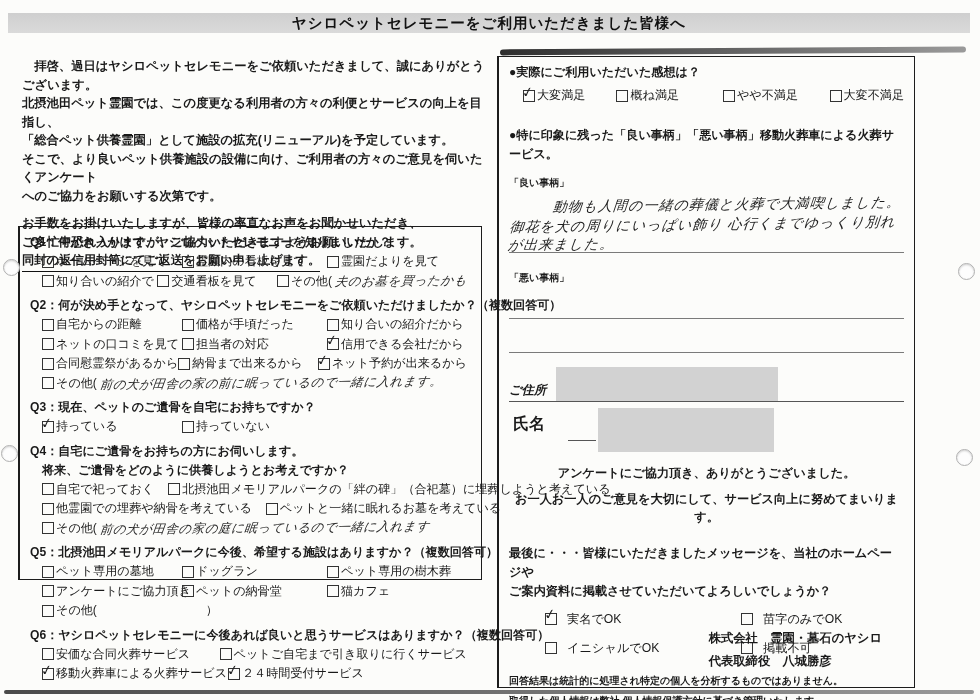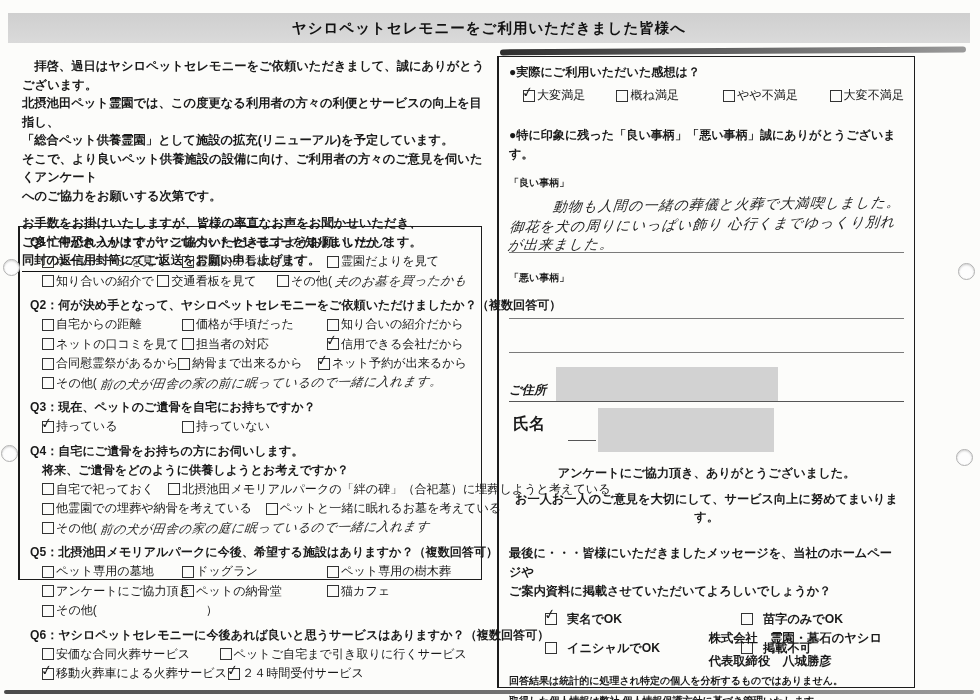--- a/index.html
+++ b/index.html
@@ -1,19 +1,19 @@
 <!DOCTYPE html>
 <html><head>
 <meta charset="utf-8">
 <style>
   html,body{margin:0;padding:0;}
   .page{position:relative;width:980px;height:700px;background:#fcfcfa;overflow:hidden;
         font-family:"Liberation Sans","DejaVu Sans",sans-serif;color:#1a1a1a;}
   
-  .header-bar{position:absolute;left:8px;top:13px;width:962px;height:30px;
+  .header-bar{position:absolute;left:8px;top:13px;width:962px;height:20px;
         background:linear-gradient(#cfcfcf,#dadada);display:flex;align-items:center;justify-content:center;}
   .header-bar span{font-weight:bold;font-size:14.5px;letter-spacing:1px;color:#111;}
   
   .shadow-top{position:absolute;left:500px;top:48px;width:466px;height:6px;border-radius:3px;
         background:linear-gradient(to right,#2e2e2e,#9a9a9a);transform:rotate(-0.35deg);}
   .shadow-bottom{position:absolute;left:4px;top:690px;width:970px;height:4px;border-radius:2px;
         background:linear-gradient(to right,#4a4a4a,#777 60%,#999);}
   .hole{position:absolute;width:15px;height:15px;border-radius:50%;background:#fdfdfd;
         border:1px solid #b0b0b0;box-shadow:inset 0 1px 2px rgba(0,0,0,.18);}
   
@@ -56,21 +56,21 @@
   .addr-row{display:flex;align-items:flex-end;border-bottom:1.2px solid #555;margin-top:14px;font-style:italic;}
   .addr-label{font-weight:bold;font-size:12.3px;margin-right:10px;padding-bottom:2px;}
   .redact-addr{width:222px;height:34px;}
   .name-row{display:flex;align-items:flex-start;margin-top:6px;}
   .name-label{font-weight:bold;font-size:16px;margin:6px 23px 0 4px;}
   .mini-line{width:28px;border-bottom:1.2px solid #555;height:32px;margin-right:2px;}
   .redact-name{width:176px;height:44px;}
   .center-line{text-align:center;font-weight:bold;font-size:12.2px;line-height:18px;}
   .pub-intro{font-weight:bold;font-size:12.2px;line-height:19px;}
   .pub-grid{display:grid;grid-template-columns:196px 1fr;row-gap:12px;margin:10px 0 2px 36px;
-        font-weight:bold;font-size:12.2px;}
+        font-weight:normal;font-size:12.2px;}
   .pub-grid .cb{margin-right:10px;}
   .privacy-line{font-weight:bold;font-size:10px;line-height:20px;}
   .sign{position:absolute;right:32px;bottom:14px;font-weight:bold;font-size:12.3px;line-height:23px;}
 </style>
 </head>
 <body>
 
 <div class="page">
 
   <div class="header-bar">
@@ -306,21 +306,21 @@
           <span class="cb" data-checked="false"></span>
           <span>やや不満足</span>
         </span>
         <span class="opt">
           <span class="cb" data-checked="false"></span>
           <span>大変不満足</span>
         </span>
       </div>
 
     <div class="sp18"></div>
-    <div class="sec-title">●特に印象に残った「良い事柄」「悪い事柄」誠にありがとうございます。</div>
+    <div class="sec-title">●特に印象に残った「良い事柄」「悪い事柄」移動火葬車による火葬サービス。</div>
 
     <div style="margin-top:8px;">
       <span class="quote-label">「良い事柄」</span>
     </div>
     <div class="hand-line1">
       <span class="hand-big">動物も人間の一緒の葬儀と火葬で大満喫しました。</span>
     </div>
     <div class="ruled">
       <span class="hand-big">御花を犬の周りにいっぱい飾り 心行くまでゆっくり別れが出来ました。</span>
     </div>

